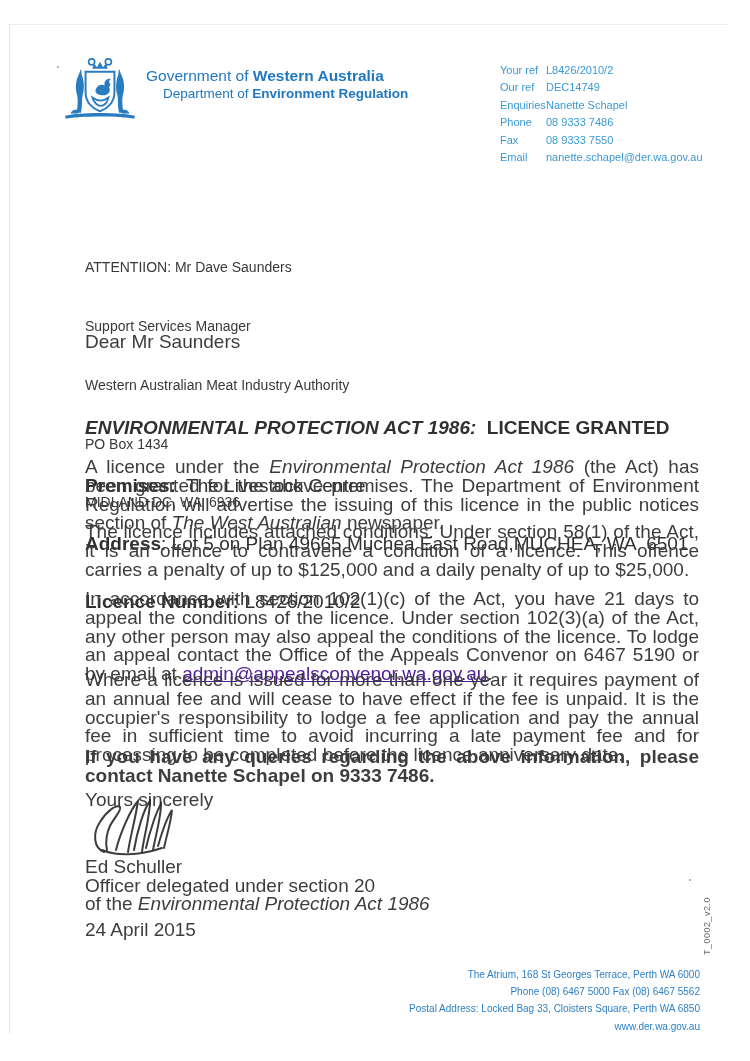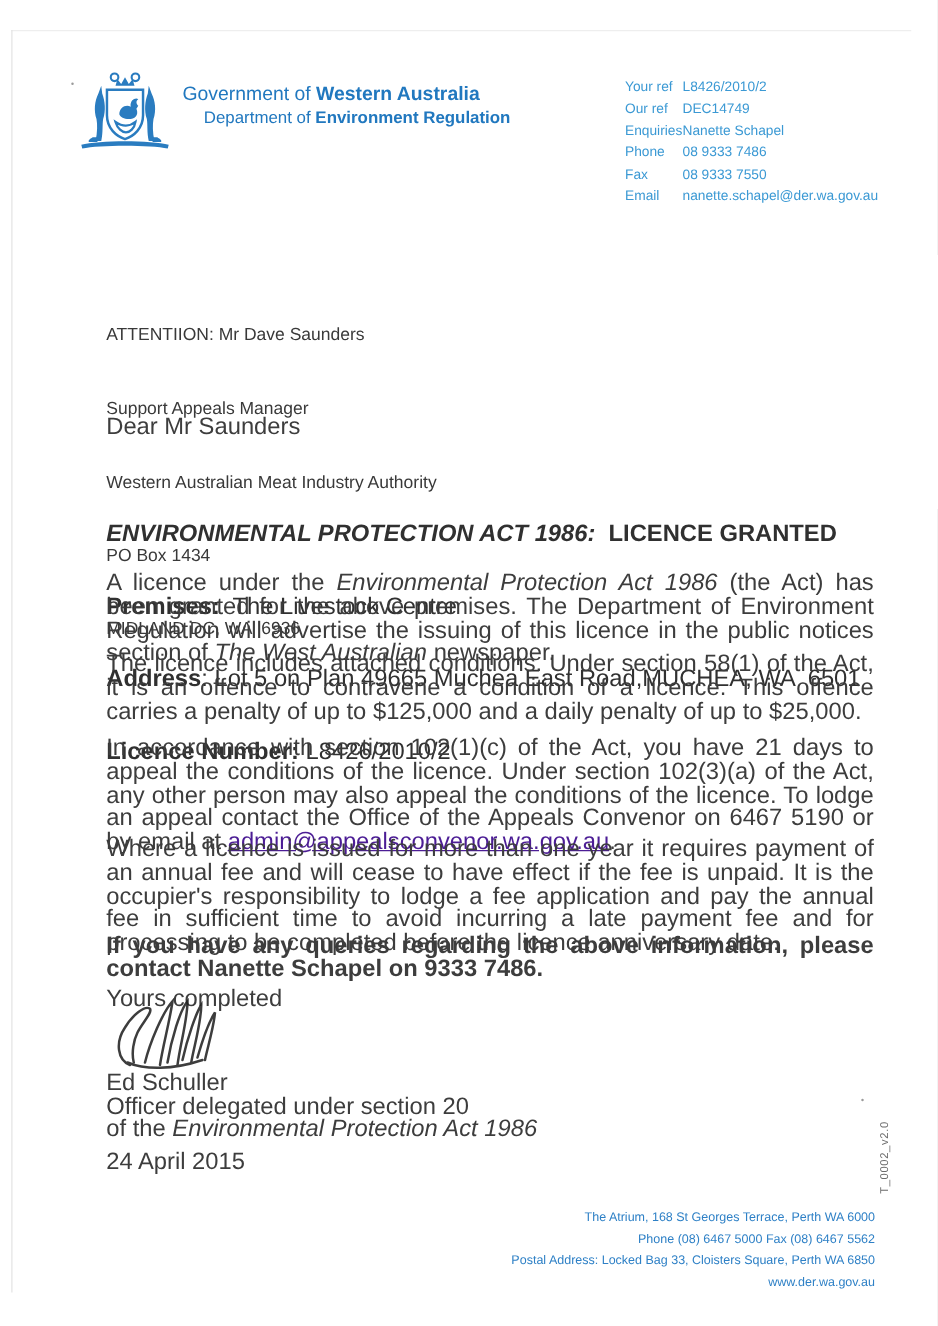--- a/index.html
+++ b/index.html
@@ -111,21 +111,21 @@
     <span>Your ref</span><span>L8426/2010/2</span>
     <span>Our ref</span><span>DEC14749</span>
     <span>Enquiries</span><span>Nanette Schapel</span>
     <span>Phone</span><span>08 9333 7486</span>
     <span>Fax</span><span>08 9333 7550</span>
     <span>Email</span><span>nanette.schapel@der.wa.gov.au</span>
   </div>
 
   <div class="blk recipient pre">
     <div>ATTENTIION: Mr Dave Saunders</div>
-    <div>Support Appeals Manager</div>
+    <div>Support Services Manager</div>
     <div>Western Australian Meat Industry Authority</div>
     <div>PO Box 1434</div>
     <div>MIDLAND DC, WA  6936</div>
   </div>
 
   <div class="blk salutation">Dear Mr Saunders</div>
 
   <div class="blk subject pre">
     <div><span class="bi">ENVIRONMENTAL PROTECTION ACT 1986:</span><span class="bold">  LICENCE GRANTED</span></div>
     <div><span class="bold">Premises:</span><span>  The Livestock Centre</span></div>
@@ -136,21 +136,21 @@
   <div class="blk para p1"><span>A licence under the </span><i>Environmental Protection Act 1986</i><span> (the Act) has been granted for the above premises. The Department of Environment Regulation will advertise the issuing of this licence in the public notices section of </span><i>The West Australian</i><span> newspaper.</span></div>
 
   <div class="blk para p2">The licence includes attached conditions. Under section 58(1) of the Act, it is an offence to contravene a condition of a licence. This offence carries a penalty of up to $125,000 and a daily penalty of up to $25,000.</div>
 
   <div class="blk para p3"><span>In accordance with section 102(1)(c) of the Act, you have 21 days to appeal the conditions of the licence. Under section 102(3)(a) of the Act, any other person may also appeal the conditions of the licence. To lodge an appeal contact the Office of the Appeals Convenor on 6467 5190 or by email at </span><span class="em-link">admin@appealsconvenor.wa.gov.au</span><span>.</span></div>
 
   <div class="blk para p4">Where a licence is issued for more than one year it requires payment of an annual fee and will cease to have effect if the fee is unpaid. It is the occupier's responsibility to lodge a fee application and pay the annual fee in sufficient time to avoid incurring a late payment fee and for processing to be completed before the licence anniversary date.</div>
 
   <div class="blk para p5">If you have any queries regarding the above information, please contact Nanette Schapel on 9333 7486.</div>
 
-  <div class="blk valediction">Yours completed</div>
+  <div class="blk valediction">Yours sincerely</div>
 
   <svg class="signature" viewBox="0 0 110 62" aria-hidden="true">
     <g fill="none" stroke="#232323" stroke-width="2" stroke-linecap="round" opacity="0.88">
       <path d="M16,54 C6,50 4,36 12,24 C18,14 28,6 32,9 C34,12 26,20 22,28 C19,34 17,44 19,52"></path>
       <path d="M28,52 C32,36 42,12 50,3 C48,18 42,40 40,54"></path>
       <path d="M46,52 C49,34 56,10 62,3 C62,18 56,38 54,54"></path>
       <path d="M58,50 C62,32 69,12 73,6 C73,20 67,40 65,52"></path>
       <path d="M70,48 C74,34 80,18 84,12 C83,24 78,40 76,50"></path>
       <path d="M14,52 C28,58 50,58 74,50"></path>
     </g>

